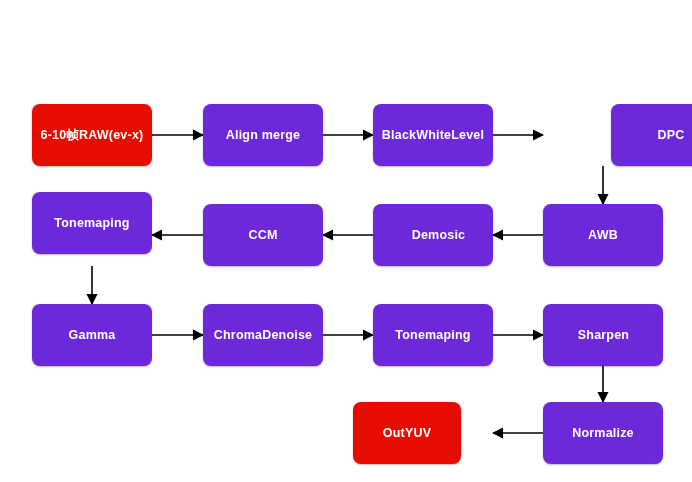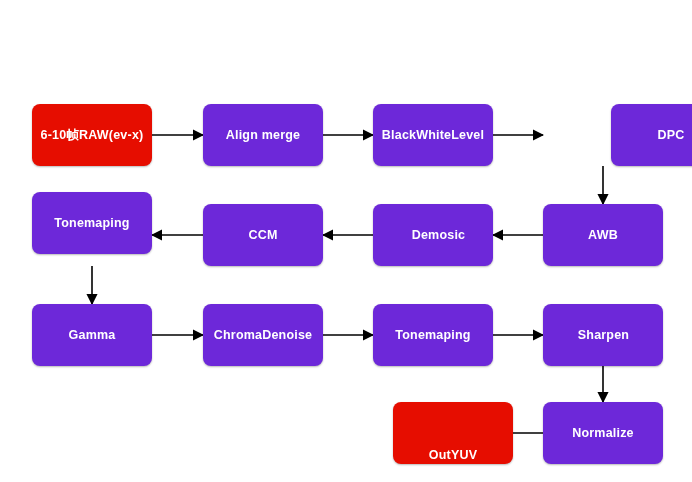--- a/index.html
+++ b/index.html
@@ -106,20 +106,20 @@
       </div>
       <div class="node blue" style="left: 203px; top: 304px; width: 120px; height: 62px;">
         <span>ChromaDenoise</span>
       </div>
       <div class="node blue" style="left: 373px; top: 304px; width: 120px; height: 62px;">
         <span>Tonemaping</span>
       </div>
       <div class="node blue" style="left: 543px; top: 304px; width: 120px; height: 62px; padding-left: 7px;">
         <span>Sharpen</span>
       </div>
-      <div class="node red" style="left: 393px; top: 402px; width: 120px; height: 62px; align-items: flex-end;">
+      <div class="node red" style="left: 353px; top: 402px; width: 108px; height: 62px;">
         <span>OutYUV</span>
       </div>
       <div class="node blue" style="left: 543px; top: 402px; width: 120px; height: 62px;">
         <span>Normalize</span>
       </div>
     </div>
 </div>
 
 </body></html>

